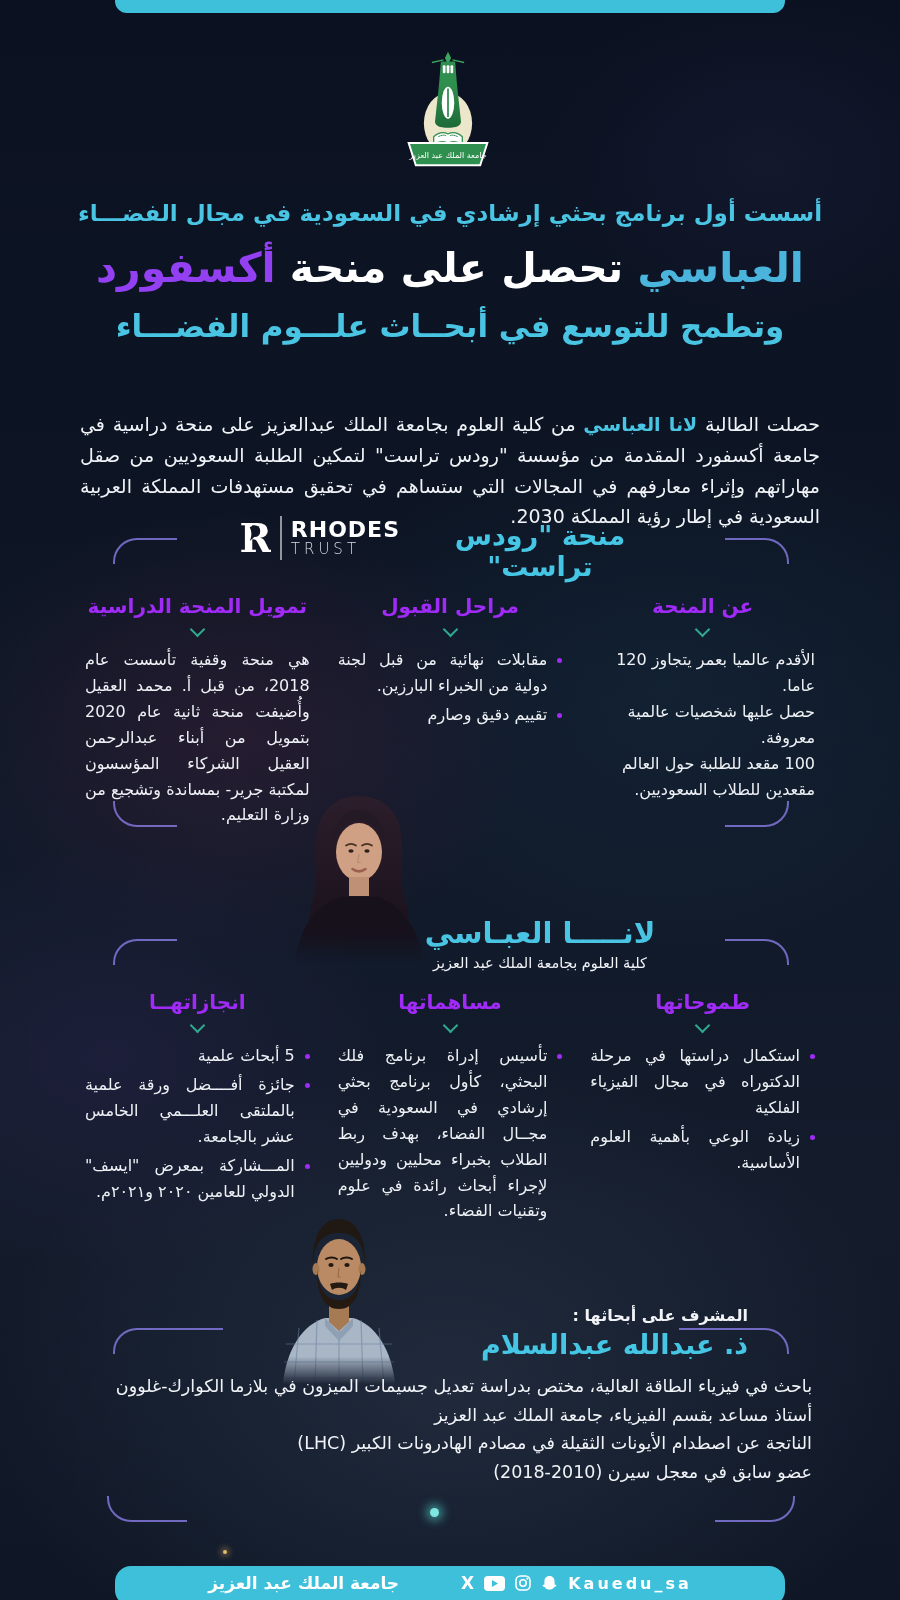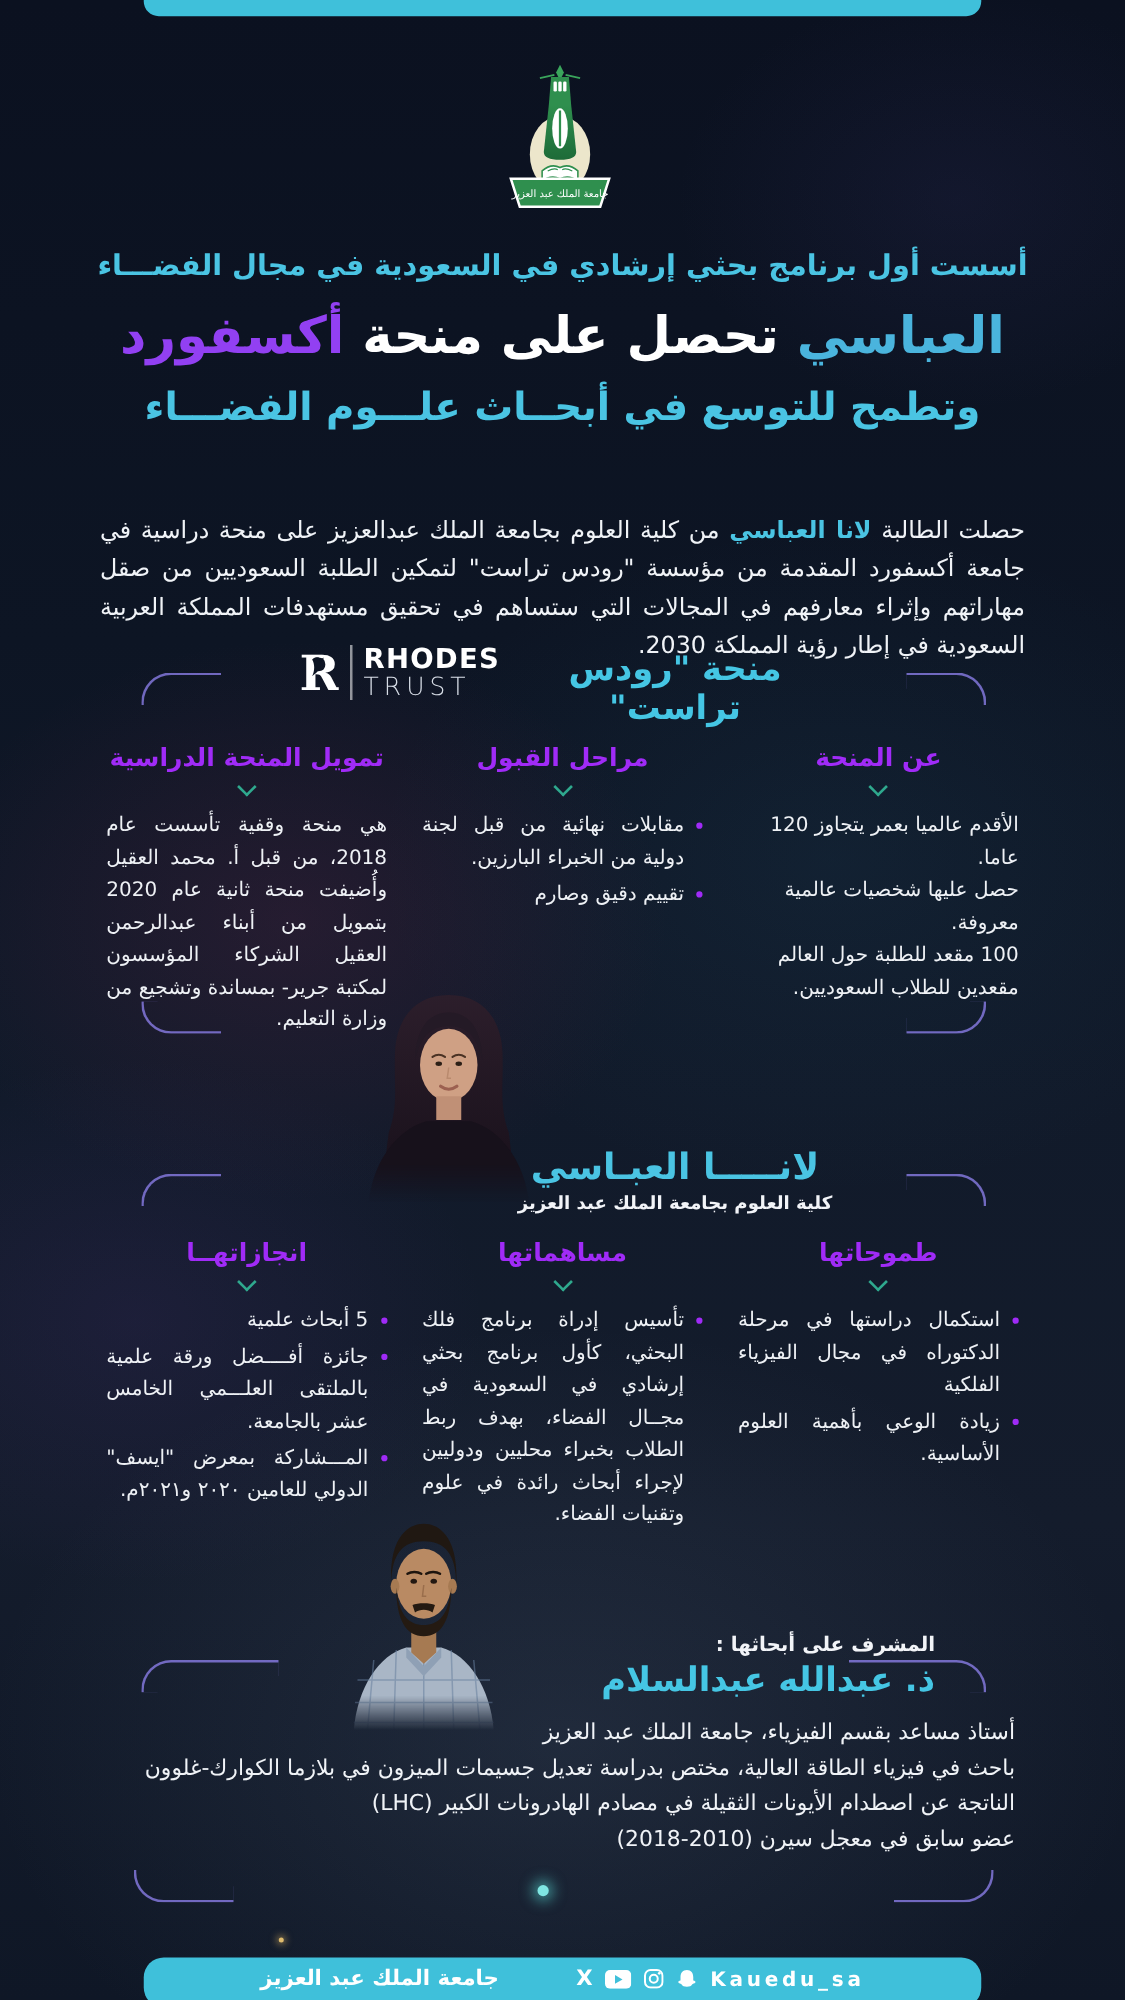--- a/index.html
+++ b/index.html
@@ -70,42 +70,42 @@
   .bk-bl{border-bottom:2px solid rgba(138,126,230,.8);border-left:2px solid rgba(138,126,230,.8);border-bottom-left-radius:24px;}
   .bk-br{border-bottom:2px solid rgba(138,126,230,.8);border-right:2px solid rgba(138,126,230,.8);border-bottom-right-radius:24px;}
 
   .rhodes-title{position:absolute;left:415px;top:520px;width:250px;text-align:center;
     color:#45c6e4;font-size:27px;font-weight:bold;}
   .rhodes-logo{position:absolute;left:240px;top:512px;width:160px;height:52px;display:flex;
     align-items:center;gap:9px;direction:ltr;}
   .r-sep{width:2px;height:44px;background:rgba(255,255,255,.55);}
   .r-text{color:#fff;line-height:1.02;}
   .r1{font-size:22px;font-weight:bold;letter-spacing:1px;}
-  .r2{font-size:20px;font-weight:300;color:#d7dde6;letter-spacing:4px;}
+  .r2{font-size:15px;font-weight:300;color:#d7dde6;letter-spacing:4px;}
 
   .cols{position:absolute;left:85px;width:730px;display:flex;gap:28px;}
   .row1{top:594px;}
   .row2{top:990px;}
   .col{flex:1;min-width:0;}
   .col-h{color:#a02bf7;font-size:20px;font-weight:bold;text-align:center;}
   .chev{width:9px;height:9px;border-left:2px solid #2fa98e;border-bottom:2px solid #2fa98e;
     transform:rotate(-45deg);margin:6px auto 12px auto;}
   .col-body{font-size:16px;line-height:1.62;color:#eef1f5;text-align:right;}
   .just{text-align:justify;}
   .blist{list-style:none;margin:0;padding:0;}
   .blist li{position:relative;padding-right:15px;margin-bottom:3px;text-align:justify;}
   .blist li::before{content:'';position:absolute;right:0;top:11px;width:5px;height:5px;
     border-radius:50%;background:#a02bf7;}
 
   .student-photo{position:absolute;left:283px;top:790px;width:152px;height:172px;
     -webkit-mask-image:linear-gradient(180deg,#000 82%,transparent 100%);
     mask-image:linear-gradient(180deg,#000 82%,transparent 100%);}
   .student-id{position:absolute;left:410px;top:916px;width:260px;text-align:center;}
   .student-name{color:#4ac4e3;font-size:29px;font-weight:bold;}
-  .student-sub{color:#f2f4f8;font-size:14.5px;margin-top:5px;font-weight:bold;}
+  .student-sub{color:#f2f4f8;font-size:14.5px;margin-top:5px;font-weight:normal;}
 
   .supervisor-photo{position:absolute;left:278px;top:1212px;width:122px;height:172px;
     -webkit-mask-image:linear-gradient(180deg,#000 84%,transparent 100%);
     mask-image:linear-gradient(180deg,#000 84%,transparent 100%);}
   .sup-id{position:absolute;left:418px;top:1306px;width:330px;text-align:right;}
   .sup-label{color:#f2f4f8;font-size:16px;font-weight:bold;}
   .sup-name{color:#45c6e4;font-size:27px;font-weight:bold;margin-top:4px;}
   .bio{position:absolute;left:88px;top:1372px;width:724px;font-size:17.5px;line-height:1.64;
     color:#f0f3f7;text-align:right;}
 
@@ -291,22 +291,22 @@
     <path d="M38,58 C38,84 46,97 60,97 C74,97 82,84 82,58 C80,80 72,88 60,88 C48,88 40,80 38,58 Z" fill="#241a12"></path>
     <path d="M51,72 C55,70 65,70 69,72 L67,78 C63,75 57,75 53,78 Z" fill="#241a12"></path>
   </svg>
   <div class="bk bk-tl" style="left:113px;top:1328px;width:108px;"></div>
   <div class="bk bk-tr" style="left:679px;top:1328px;width:108px;"></div>
   <div class="sup-id">
     <div class="sup-label">المشرف على أبحاثها :</div>
     <div class="sup-name">ذ. عبدالله عبدالسلام</div>
   </div>
   <div class="bio">
+    <div>باحث في فيزياء الطاقة العالية، مختص بدراسة تعديل جسيمات الميزون في بلازما الكوارك-غلوون</div>
     <div>أستاذ مساعد بقسم الفيزياء، جامعة الملك عبد العزيز</div>
-    <div>باحث في فيزياء الطاقة العالية، مختص بدراسة تعديل جسيمات الميزون في بلازما الكوارك-غلوون</div>
     <div>الناتجة عن اصطدام الأيونات الثقيلة في مصادم الهادرونات الكبير (LHC)</div>
     <div>عضو سابق في معجل سيرن (2010-2018)</div>
   </div>
   <div class="bk bk-bl" style="left:107px;top:1496px;width:78px;"></div>
   <div class="bk bk-br" style="left:715px;top:1496px;width:78px;"></div>
 
   <div class="footer-bar">
     <div class="footer-inner">
       <span class="f-univ">جامعة الملك عبد العزيز</span>
       <span class="f-social">

